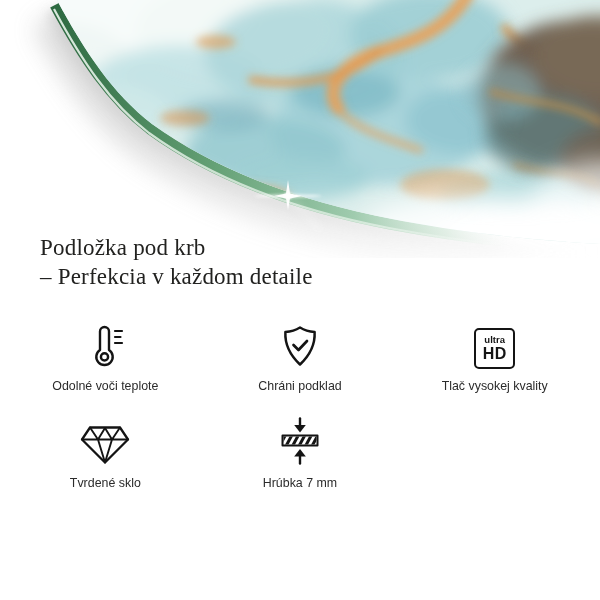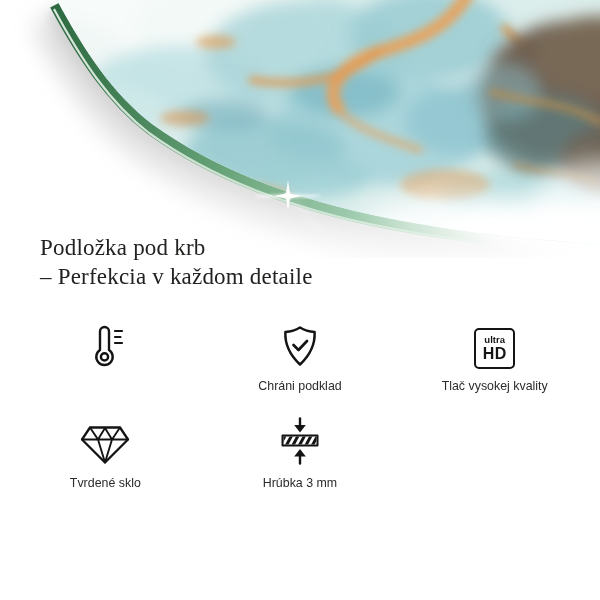--- a/index.html
+++ b/index.html
@@ -148,20 +148,21 @@
 <div class="features">
 
   <div class="feature">
     <div class="icon-slot">
       <svg width="44" height="46" viewBox="0 0 44 46">
         <path class="ic" stroke-width="2.4" d="M17,8.5 a4.5,4.5 0 0 1 9,0 V27 a8.2,8.2 0 1 1 -9,0 Z"></path>
         <circle class="ic" stroke-width="2.4" cx="21.5" cy="33.9" r="3.6"></circle>
         <path class="ic" stroke-width="2.2" d="M32,8 h7 M32,14 h5.5 M32,20 h7"></path>
       </svg>
     </div>
+    <span class="feature-label">Odolné voči teplote</span>
   </div>
 
   <div class="feature">
     <div class="icon-slot">
       <svg width="44" height="45" viewBox="0 0 44 45">
         <path class="ic" stroke-width="2.5" d="M22,3.5 C26.5,6.2 31.6,7.6 36.6,8.1 C37.2,19.1 34,29.1 22,40.5 C10,29.1 6.8,19.1 7.4,8.1 C12.4,7.6 17.5,6.2 22,3.5 Z"></path>
         <path class="ic" stroke-width="2.7" d="M15.5,21 L20.5,26 L29,17"></path>
       </svg>
     </div>
     <span class="feature-label">Chráni podklad</span>
@@ -204,16 +205,16 @@
           <line x1="8.5" y1="30" x2="15.5" y2="17"></line>
           <line x1="15" y1="30" x2="22" y2="17"></line>
           <line x1="21.5" y1="30" x2="28.5" y2="17"></line>
           <line x1="28" y1="30" x2="35" y2="17"></line>
           <line x1="34.5" y1="30" x2="41.5" y2="17"></line>
         </g>
         <polygon points="17.2,39.5 28.8,39.5 23,32" fill="#141414"></polygon>
         <line class="ic" stroke-width="2.4" x1="23" y1="39" x2="23" y2="46.5"></line>
       </svg>
     </div>
-    <span class="feature-label">Hrúbka 3 mm</span>
+    <span class="feature-label">Hrúbka 7 mm</span>
   </div>
 
 </div>
 
 </body></html>

